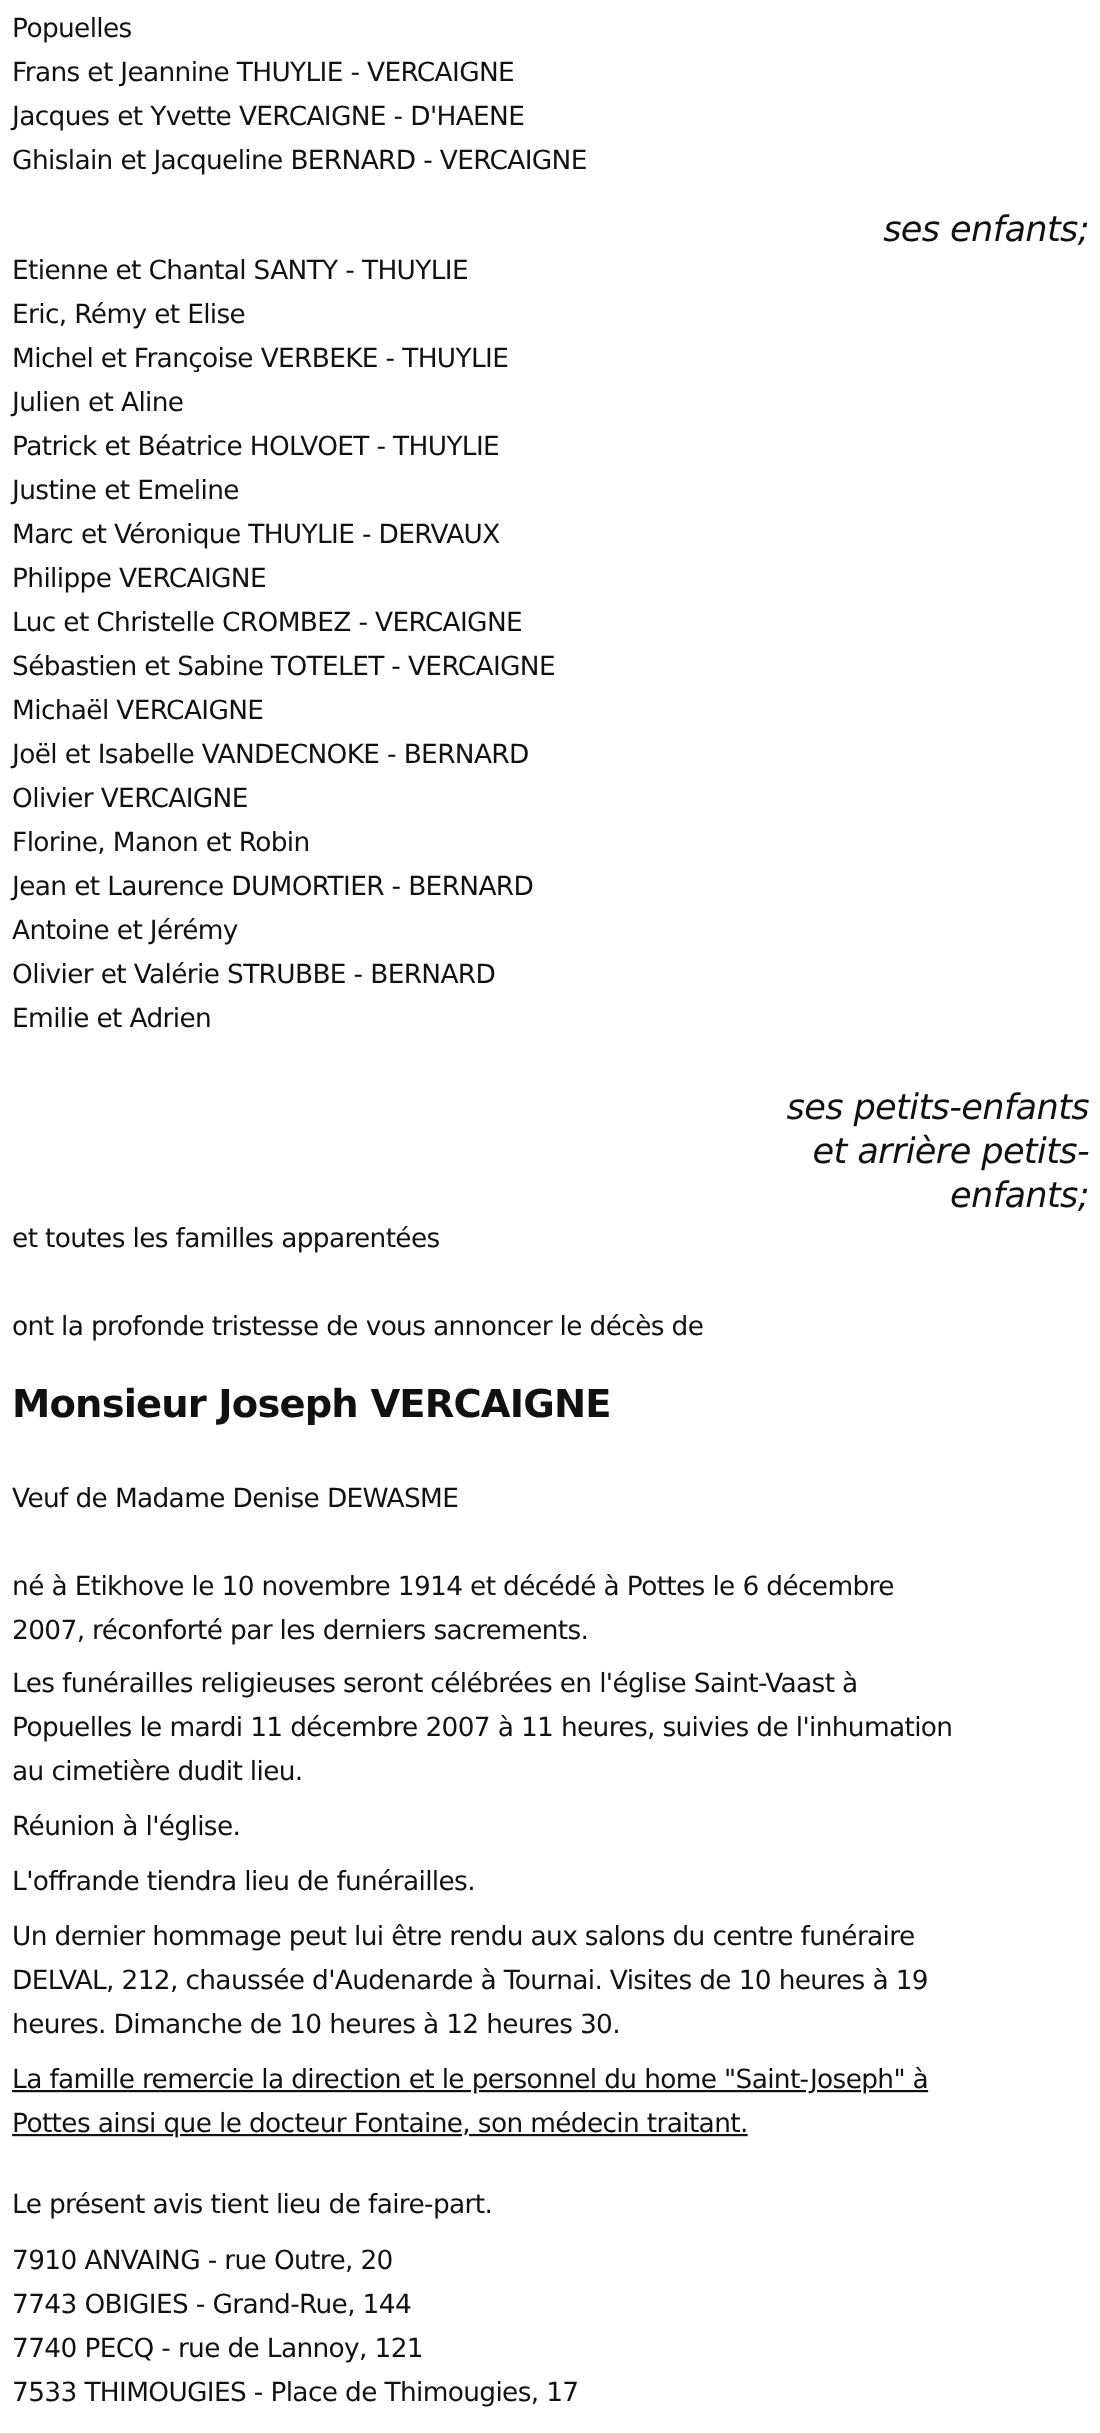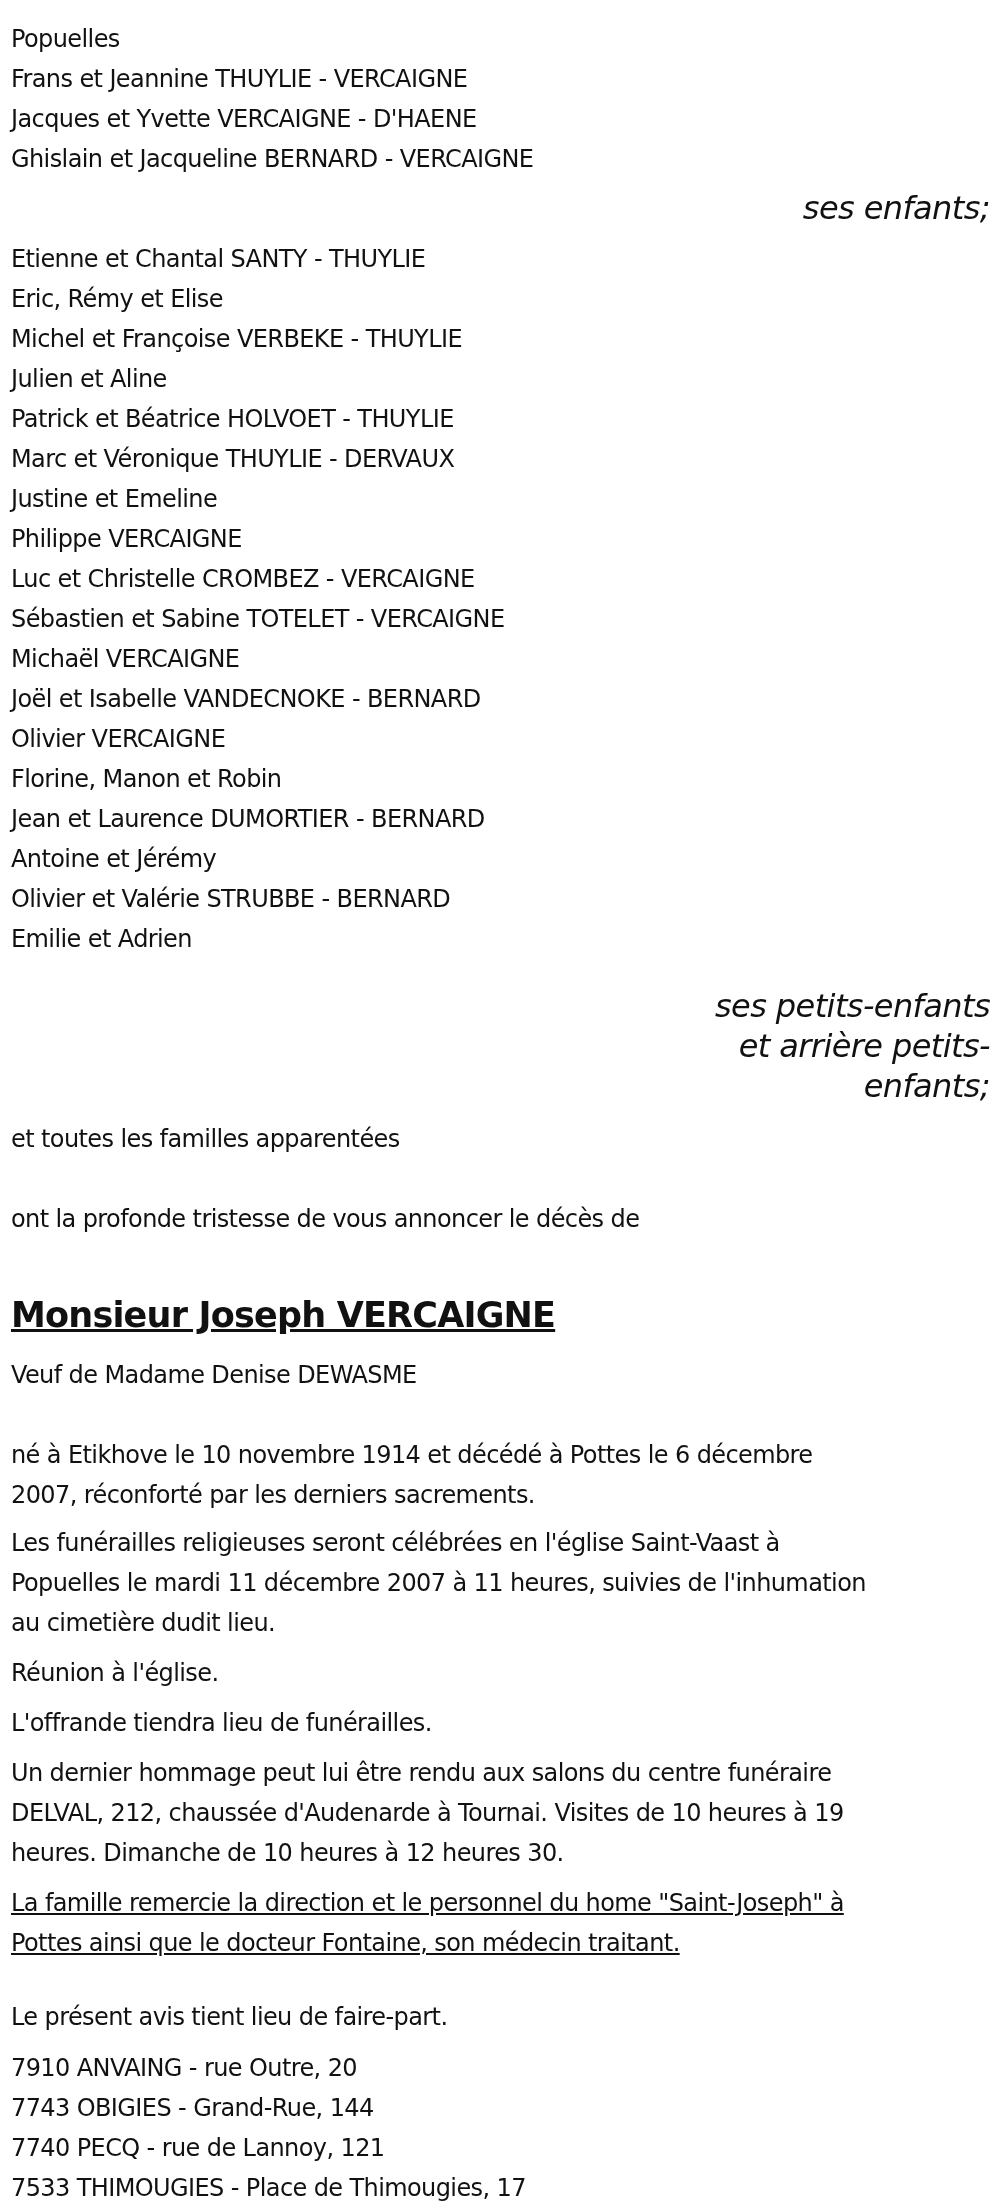--- a/index.html
+++ b/index.html
@@ -16,21 +16,20 @@
     color: #111111;
   }
   .block {
     position: absolute;
     left: 11px;
     width: 985px;
     font-size: 24px;
     line-height: 40px;
     letter-spacing: -0.6px;
     white-space: nowrap;
-    margin-top: 13px;
   }
   .line {
     display: block;
     height: 40px;
   }
   .italic-right {
     position: absolute;
     right: 10px;
     width: 300px;
     text-align: right;
@@ -62,22 +61,22 @@
 <div class="italic-right" style="top:188px;">
   <span>ses enfants;</span>
 </div>
 
 <div class="block" style="top:226px;">
   <span class="line">Etienne et Chantal SANTY - THUYLIE</span>
   <span class="line">Eric, Rémy et Elise</span>
   <span class="line">Michel et Françoise VERBEKE - THUYLIE</span>
   <span class="line">Julien et Aline</span>
   <span class="line">Patrick et Béatrice HOLVOET - THUYLIE</span>
+  <span class="line">Justine et Emeline</span>
   <span class="line">Marc et Véronique THUYLIE - DERVAUX</span>
-  <span class="line">Justine et Emeline</span>
   <span class="line">Philippe VERCAIGNE</span>
   <span class="line">Luc et Christelle CROMBEZ - VERCAIGNE</span>
   <span class="line">Sébastien et Sabine TOTELET - VERCAIGNE</span>
   <span class="line">Michaël VERCAIGNE</span>
   <span class="line">Joël et Isabelle VANDECNOKE - BERNARD</span>
   <span class="line">Olivier VERCAIGNE</span>
   <span class="line">Florine, Manon et Robin</span>
   <span class="line">Jean et Laurence DUMORTIER - BERNARD</span>
   <span class="line">Antoine et Jérémy</span>
   <span class="line">Olivier et Valérie STRUBBE - BERNARD</span>
@@ -91,21 +90,21 @@
 </div>
 
 <div class="block" style="top:1106px;">
   <span class="line">et toutes les familles apparentées</span>
 </div>
 
 <div class="block" style="top:1186px;">
   <span class="line">ont la profonde tristesse de vous annoncer le décès de</span>
 </div>
 
-<div class="heading" style="top:1290px;text-decoration:underline;">Monsieur Joseph VERCAIGNE</div>
+<div class="heading" style="top:1252px;">Monsieur Joseph VERCAIGNE</div>
 
 <div class="block" style="top:1342px;">
   <span class="line">Veuf de Madame Denise DEWASME</span>
 </div>
 
 <div class="block" style="top:1422px;">
   <span class="line">né à Etikhove le 10 novembre 1914 et décédé à Pottes le 6 décembre</span>
   <span class="line">2007, réconforté par les derniers sacrements.</span>
 </div>
 

